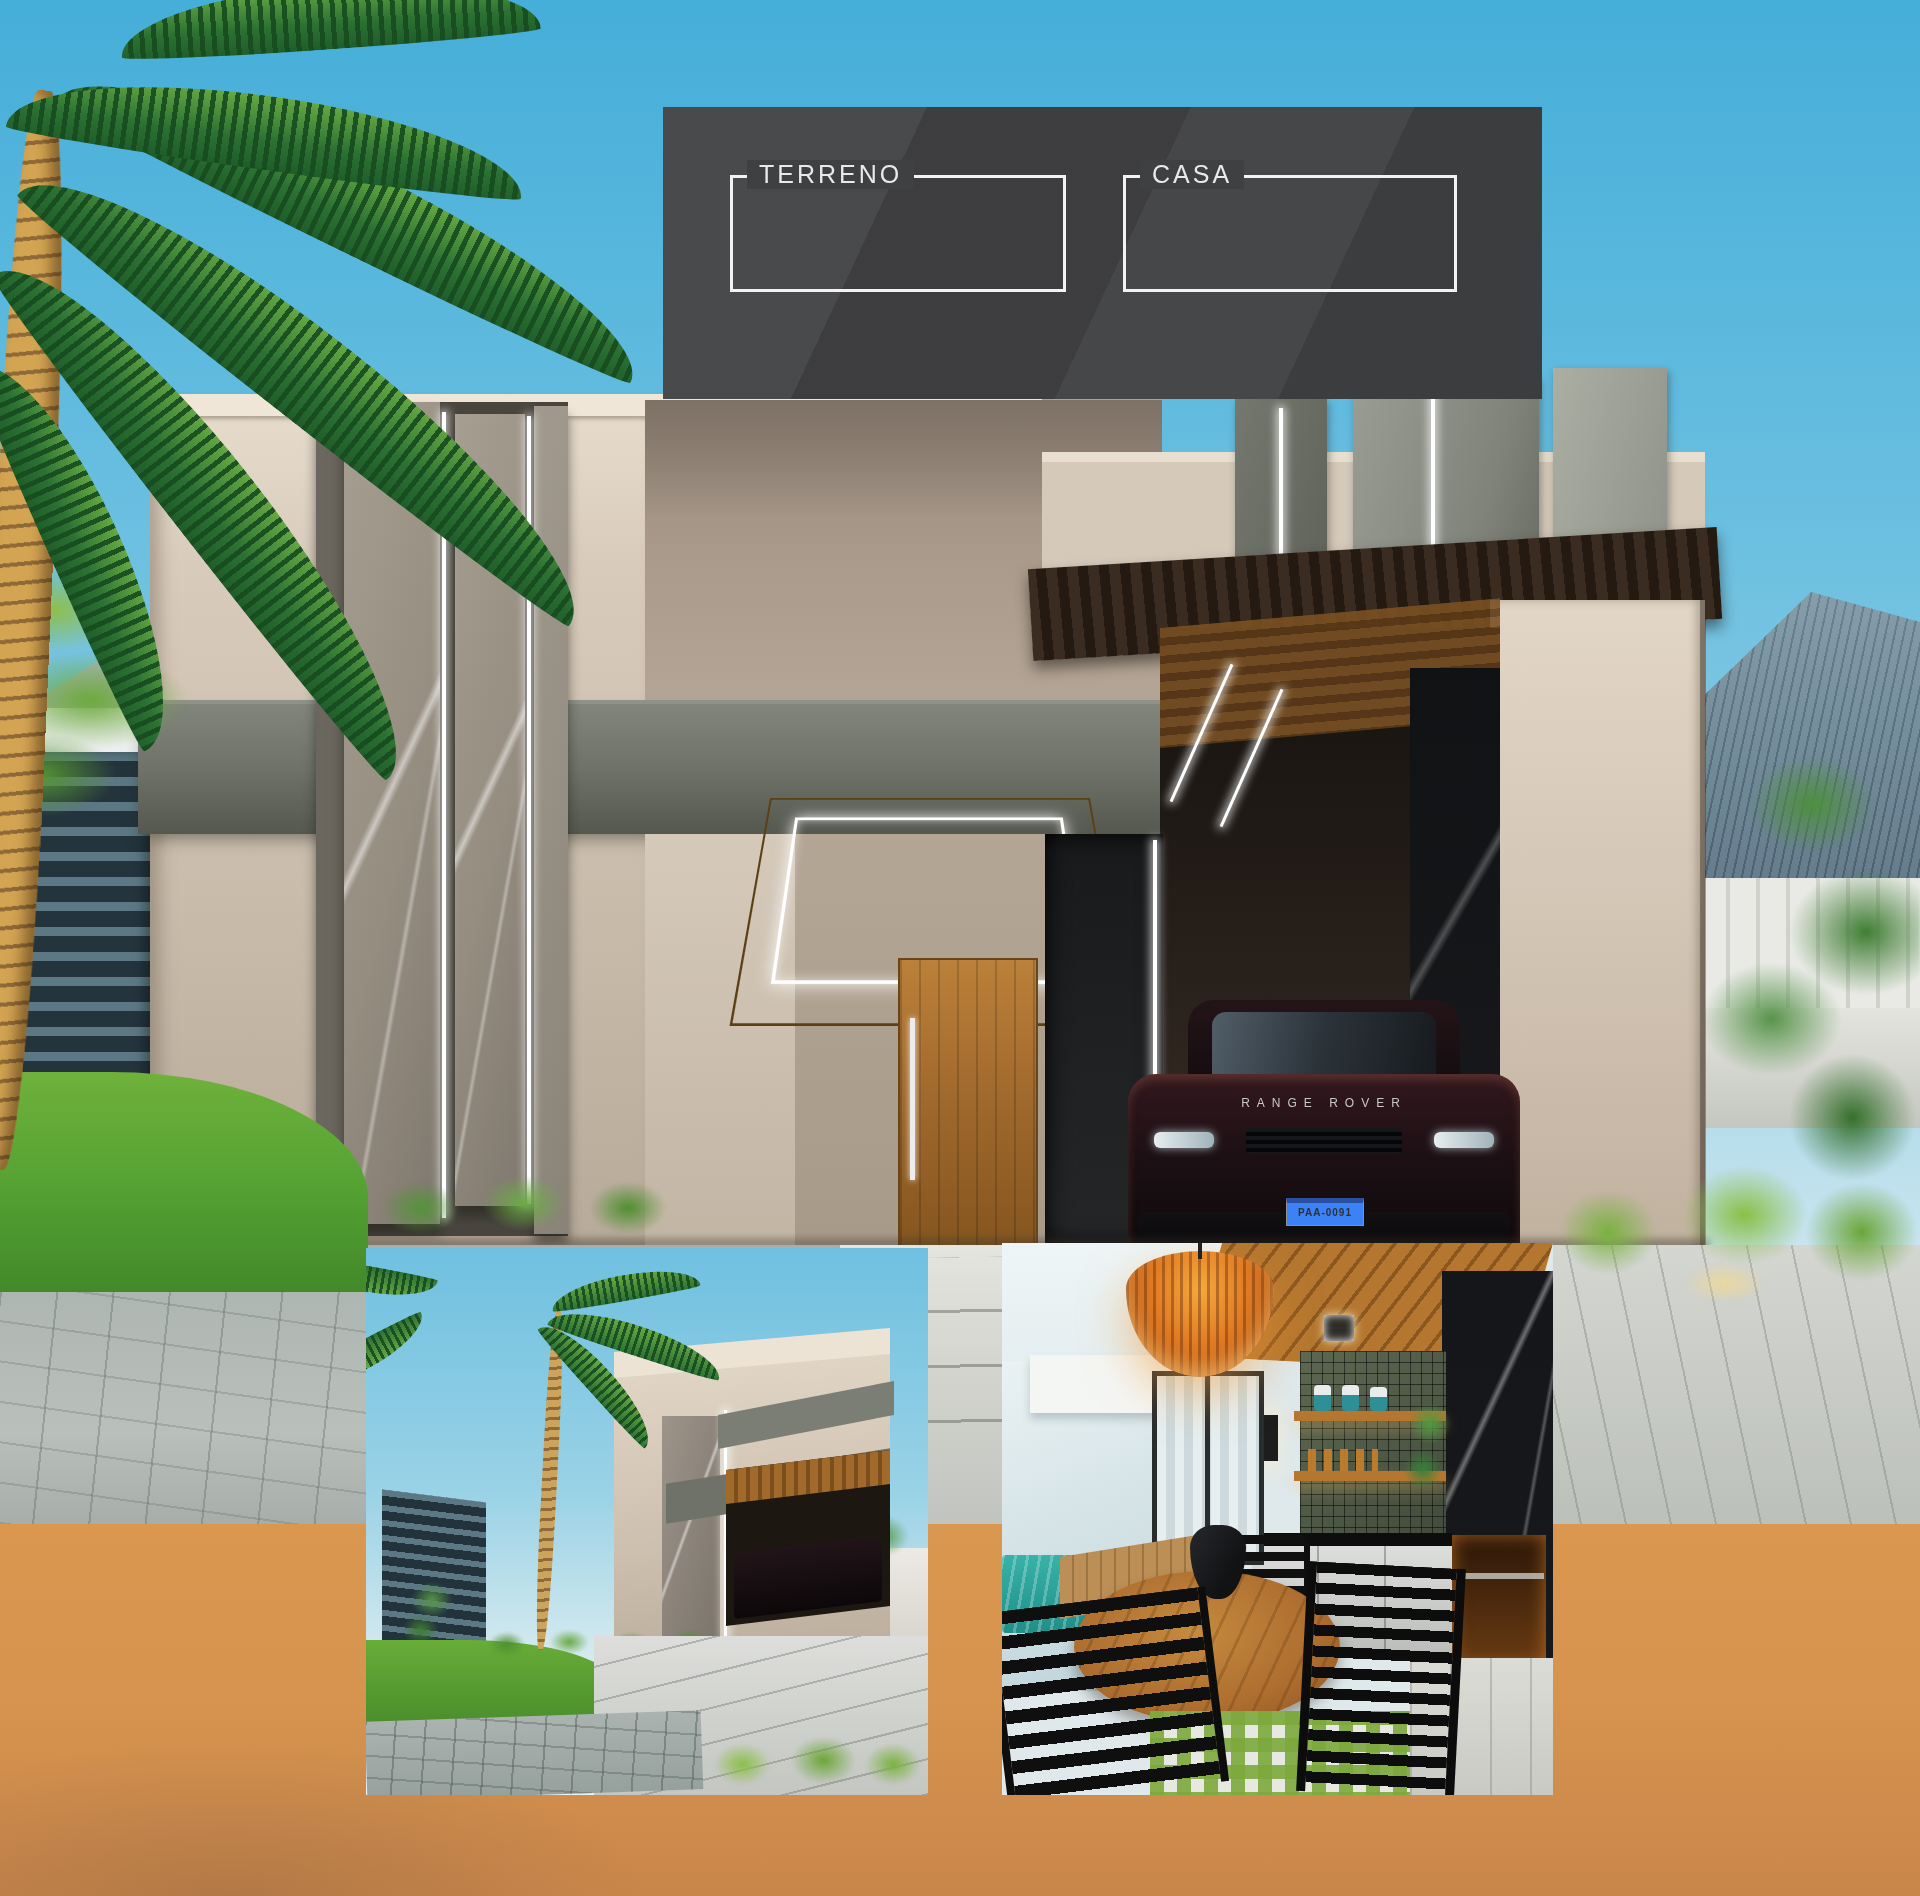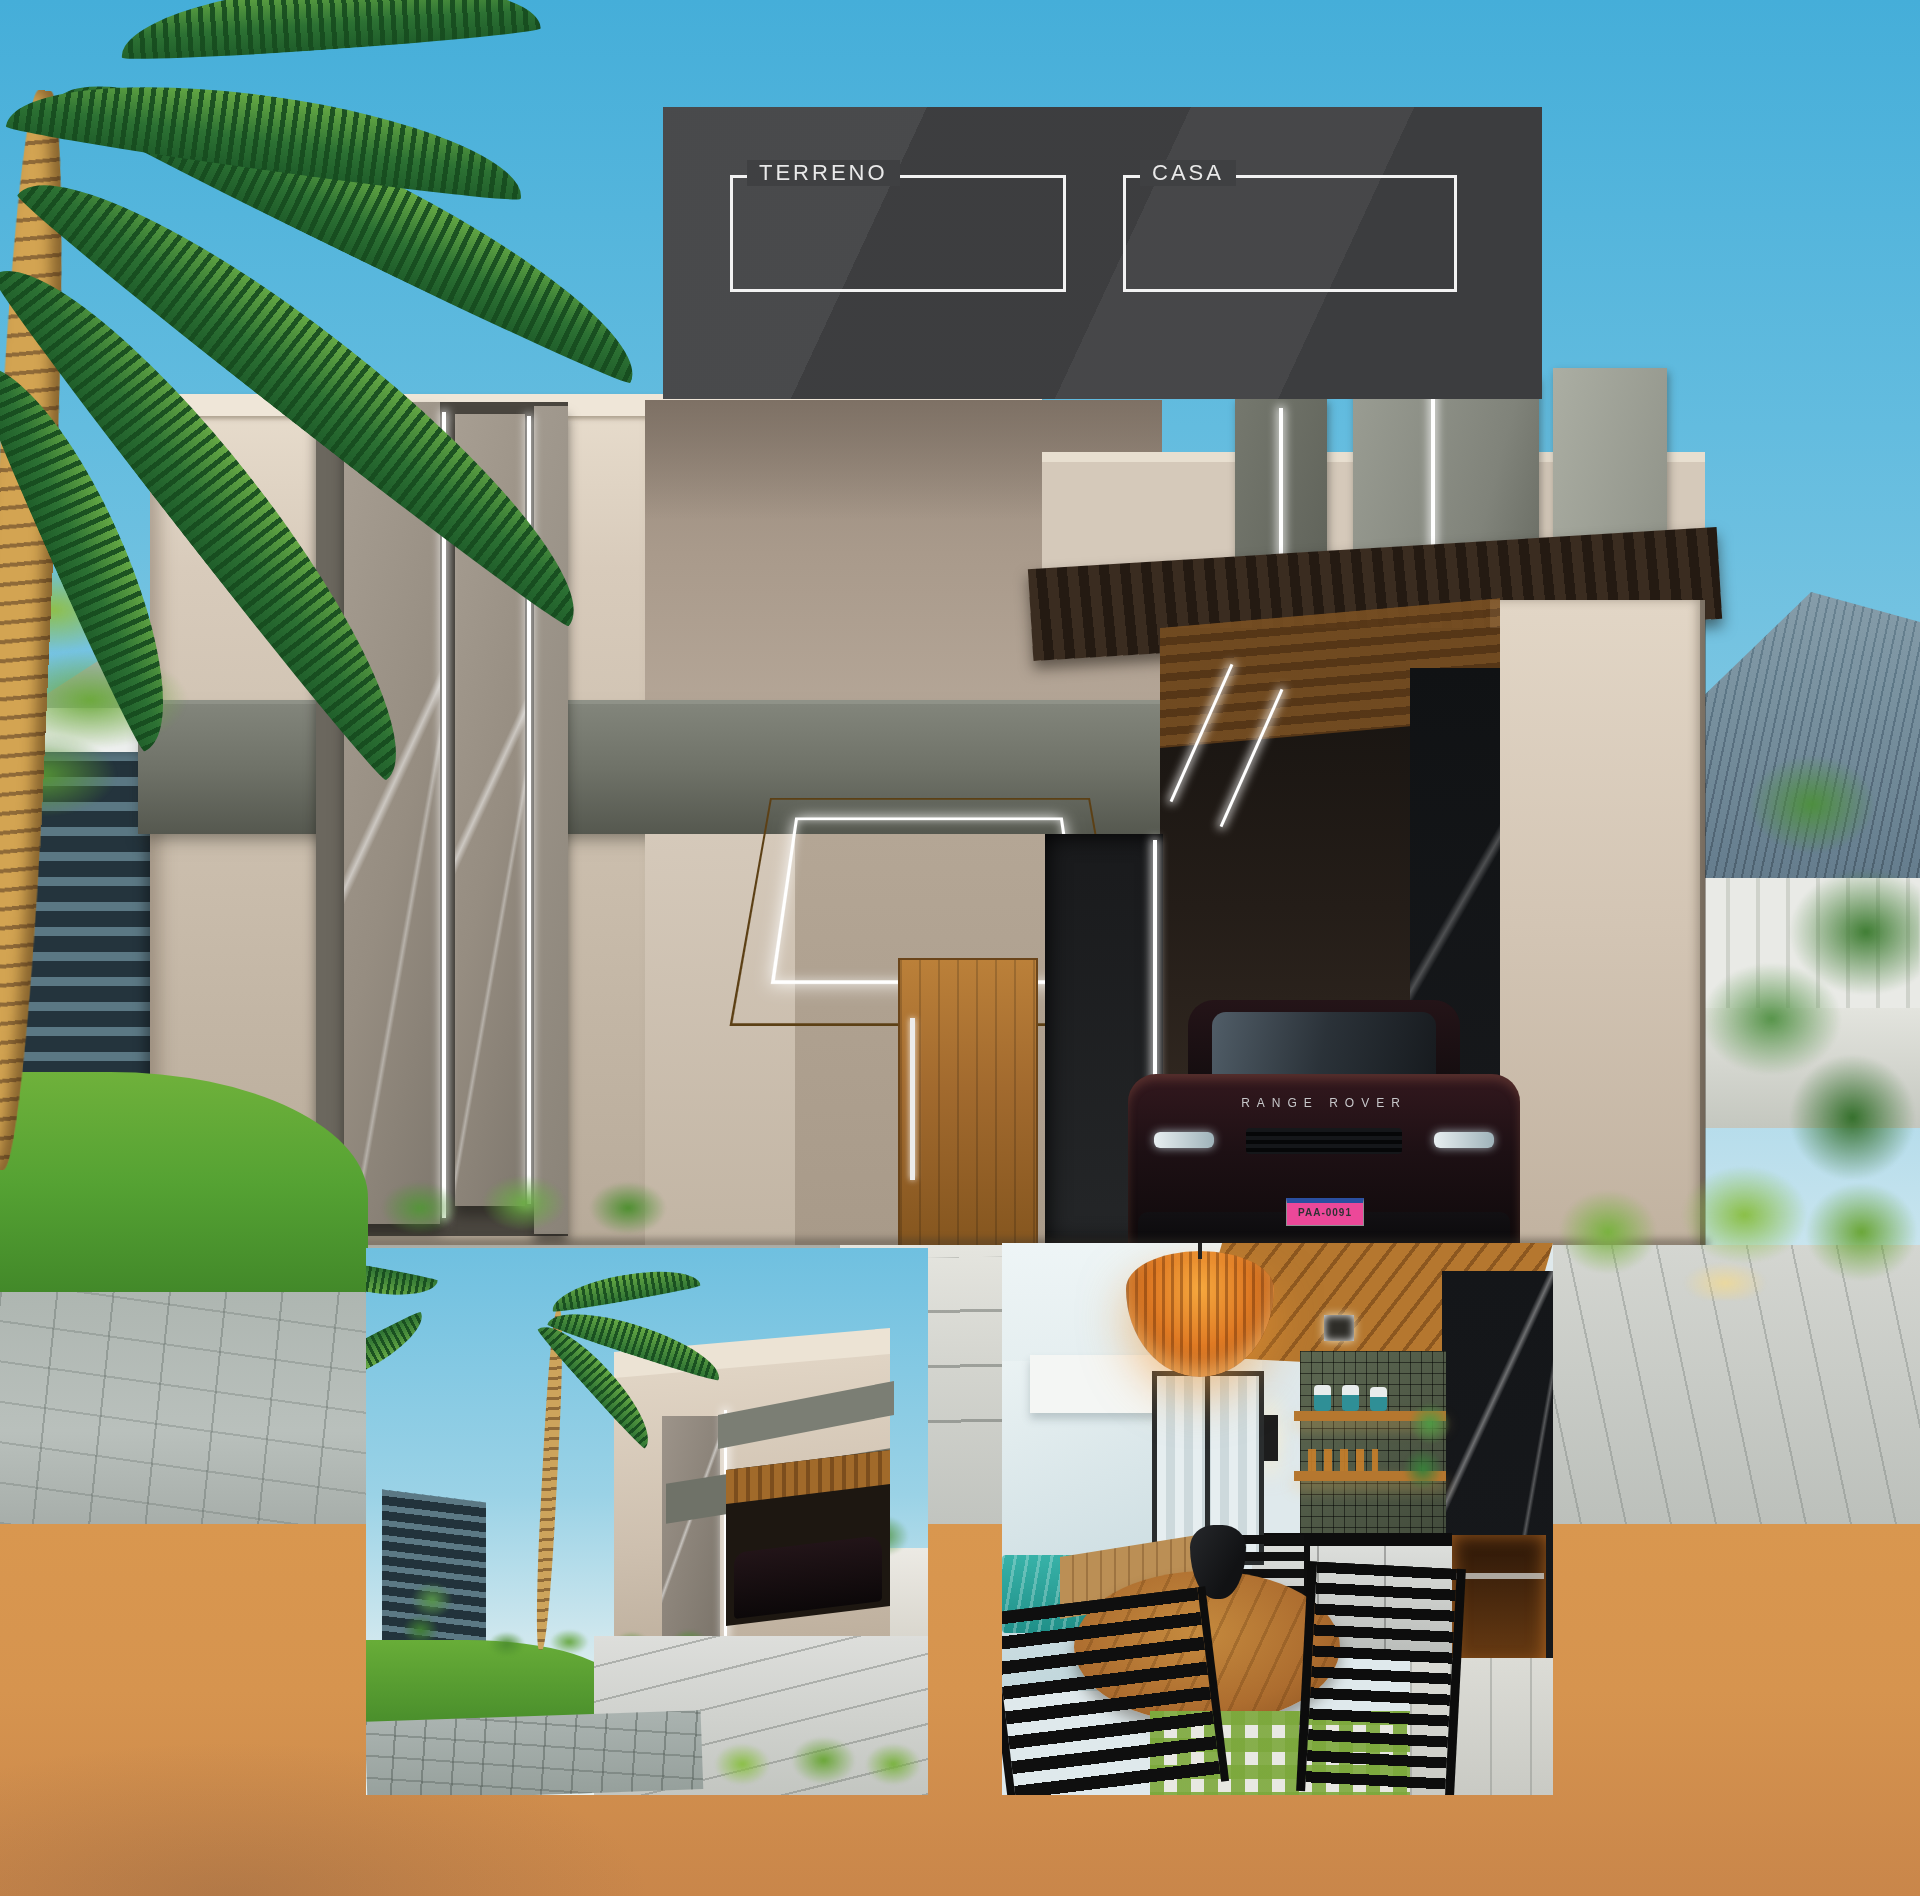--- a/index.html
+++ b/index.html
@@ -176,21 +176,21 @@
     box-shadow:inset 0 6px 10px rgba(200,120,90,.25);}
   .car-brand{left:0;top:96px;width:392px;text-align:center;color:#d8dbdd;
     font-size:12px;letter-spacing:7px;opacity:.9;}
   .headlight{top:132px;width:60px;height:16px;border-radius:6px;
     background:linear-gradient(90deg,#e7eef0,#9fb3ba);box-shadow:0 0 10px rgba(220,240,250,.7);}
   .hl-l{left:26px;} .hl-r{right:26px;}
   .grille{left:118px;top:128px;width:156px;height:26px;border-radius:4px;
     background:repeating-linear-gradient(180deg,#15171a 0 4px,#060708 4px 8px);}
   .bumper{left:10px;top:212px;width:372px;height:62px;border-radius:10px;
     background:linear-gradient(180deg,#121013,#050405);}
-  .plate{left:158px;top:198px;width:78px;height:28px;background:#ec4899;border:1px solid #8e9092;
+  .plate{left:158px;top:198px;width:78px;height:28px;background:#3b82f6;border:1px solid #8e9092;
     border-top:5px solid #2a4fa0;color:#2e3134;font-size:10px;font-weight:bold;
     text-align:center;line-height:20px;letter-spacing:1px;}
   .car-shadow{left:16px;top:296px;width:360px;height:30px;border-radius:50%;
     background:radial-gradient(closest-side,rgba(0,0,0,.65),transparent);}
 
   
   .steps{left:840px;top:1245px;width:870px;height:279px;
     background:linear-gradient(180deg,#e5e5df 0,#d3d4ce 45%,#c1c4bf 100%);}
   .step-lines{left:840px;top:1252px;width:870px;height:168px;transform:rotate(-1deg);
     background:repeating-linear-gradient(180deg,transparent 0 52px,rgba(90,95,90,.45) 52px 55px);}
@@ -212,21 +212,21 @@
 
   
   .badge{left:663px;top:107px;width:879px;height:292px;background:var(--badge-bg);
     color:var(--badge-text);}
   .badge-sheen{left:0;top:0;width:879px;height:292px;
     background:linear-gradient(115deg,rgba(255,255,255,.05) 0 26%,rgba(0,0,0,.04) 26% 52%,rgba(255,255,255,.04) 52% 74%,rgba(0,0,0,.05) 74% 100%);}
   .spec-box{top:68px;height:117px;border:3px solid var(--badge-text);}
   .spec-box.b1{left:67px;width:336px;}
   .spec-box.b2{left:460px;width:334px;text-decoration:underline;}
   .spec-label{position:absolute;top:-18px;left:14px;background:var(--badge-bg);
-    padding:0 12px;font-size:22px;letter-spacing:3px;color:#e9e9e9;}
+    padding:0 12px;font-size:25px;letter-spacing:3px;color:#e9e9e9;}
   .spec-value{position:absolute;left:0;right:0;top:14px;text-align:center;
     font-size:60px;letter-spacing:2px;color:#fafafa;}
   .spec-sup{font-size:34px;position:relative;top:-22px;left:2px;}
 
   
   .orange-strip{left:0;top:1524px;width:1920px;height:372px;
     background:
       radial-gradient(600px 220px at 12% 100%,rgba(110,80,60,.25),transparent 70%),
       linear-gradient(180deg,#d9974f 0,var(--orange) 45%,var(--orange-deep) 100%);}
 

